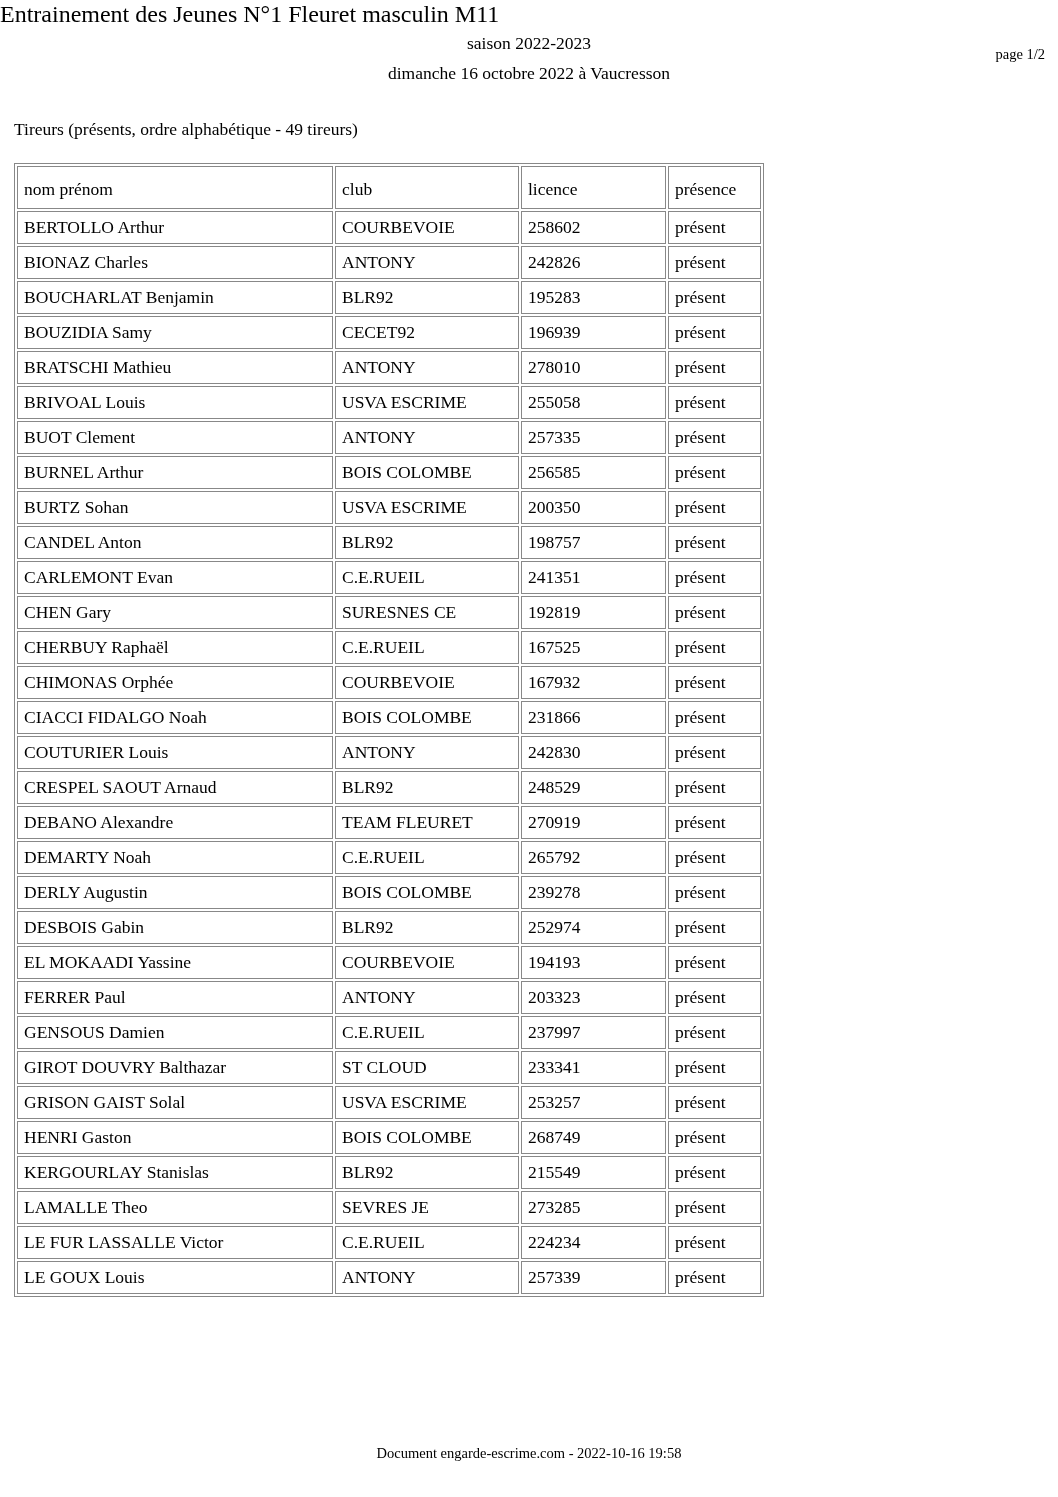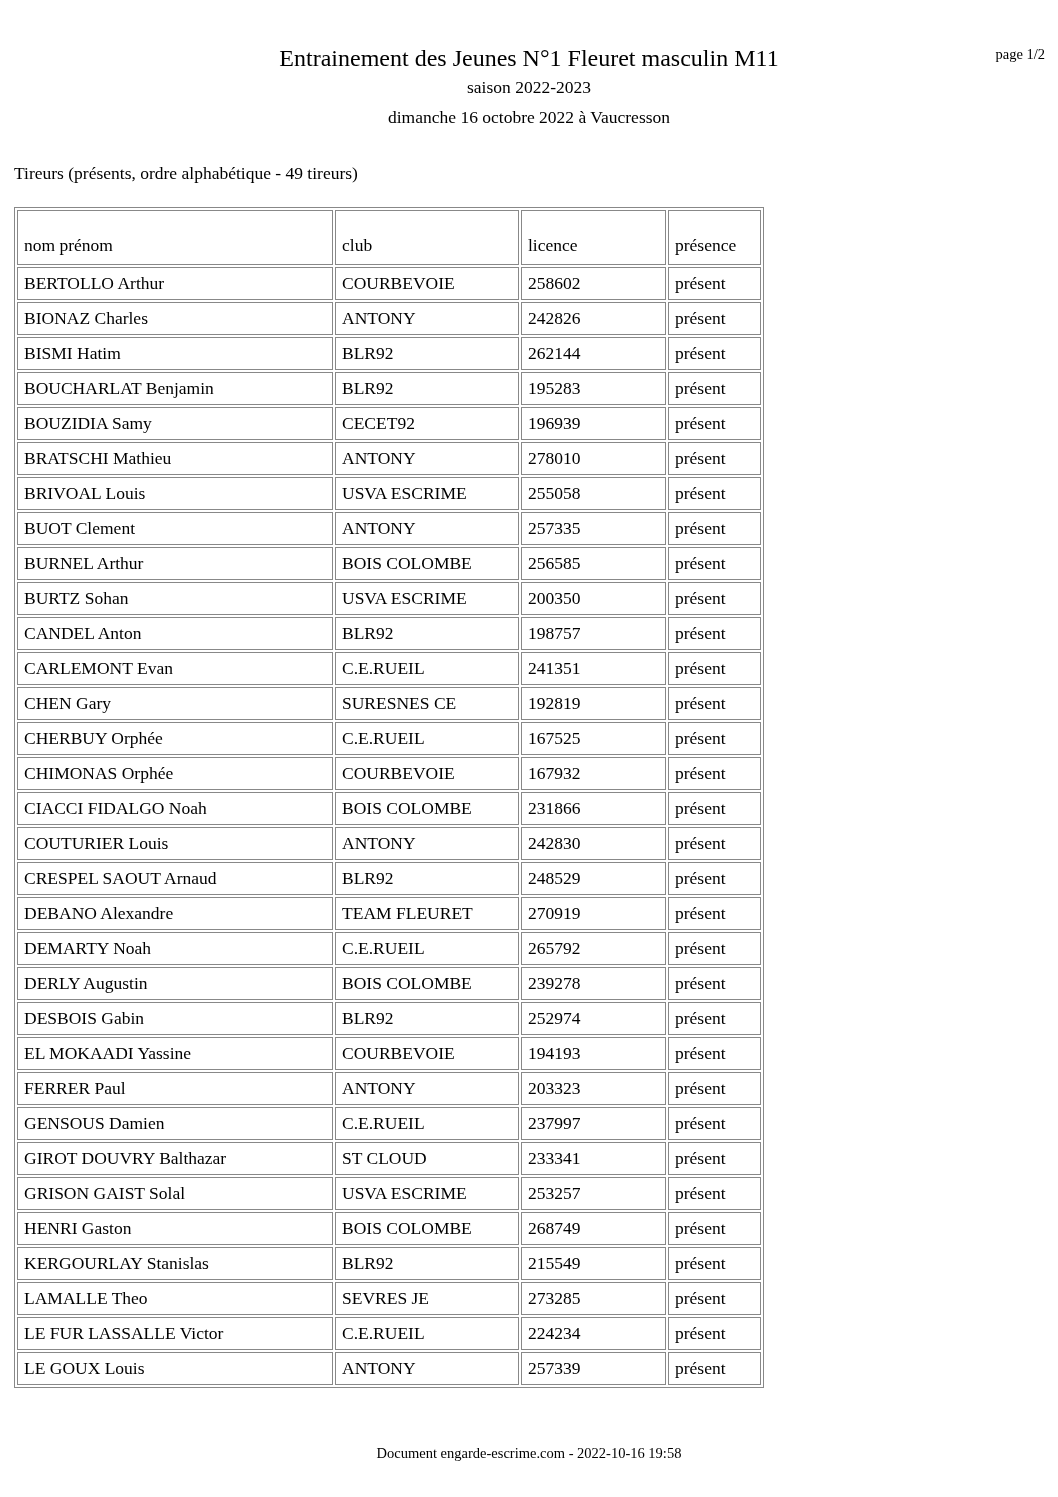--- a/index.html
+++ b/index.html
@@ -18,22 +18,20 @@
   }
   .page-num {
     position: absolute;
     top: 45px;
     right: 13px;
     font-size: 14.5px;
     line-height: 18px;
     text-align: right;
   }
   .title {
-    padding-top: 44px;
-    text-align: center;
     font-size: 24px;
     line-height: 28px;
   }
   .subtitle {
     text-align: center;
     font-size: 17.5px;
     line-height: 22px;
   }
   .subtitle.season { margin-top: 4px; }
   .subtitle.dateplace { margin-top: 8px; }
@@ -55,21 +53,21 @@
     border: 1px solid #888888;
     font-size: 17.5px;
     line-height: 21px;
     font-weight: normal;
     text-align: left;
     padding: 5px 6px;
     overflow: hidden;
     white-space: nowrap;
   }
   table.tireurs th {
-    padding-top: 24px;
+    padding-top: 12px;
     padding-bottom: 8px;
   }
   col.c-name     { width: 316px; }
   col.c-club     { width: 184px; }
   col.c-licence  { width: 145px; }
   col.c-presence { width: 93px;  }
   .footer {
     position: absolute;
     top: 1416px;
     left: 0;
@@ -117,26 +115,20 @@
           <td>258602</td>
           <td>présent</td>
         </tr>
         <tr>
           <td>BIONAZ Charles</td>
           <td>ANTONY</td>
           <td>242826</td>
           <td>présent</td>
         </tr>
         <tr>
-          <td>BISMI Hatim</td>
-          <td>BLR92</td>
-          <td>262144</td>
-          <td>présent</td>
-        </tr>
-        <tr>
           <td>BOUCHARLAT Benjamin</td>
           <td>BLR92</td>
           <td>195283</td>
           <td>présent</td>
         </tr>
         <tr>
           <td>BOUZIDIA Samy</td>
           <td>CECET92</td>
           <td>196939</td>
           <td>présent</td>
@@ -183,21 +175,21 @@
           <td>241351</td>
           <td>présent</td>
         </tr>
         <tr>
           <td>CHEN Gary</td>
           <td>SURESNES CE</td>
           <td>192819</td>
           <td>présent</td>
         </tr>
         <tr>
-          <td>CHERBUY Orphée</td>
+          <td>CHERBUY Raphaël</td>
           <td>C.E.RUEIL</td>
           <td>167525</td>
           <td>présent</td>
         </tr>
         <tr>
           <td>CHIMONAS Orphée</td>
           <td>COURBEVOIE</td>
           <td>167932</td>
           <td>présent</td>
         </tr>

